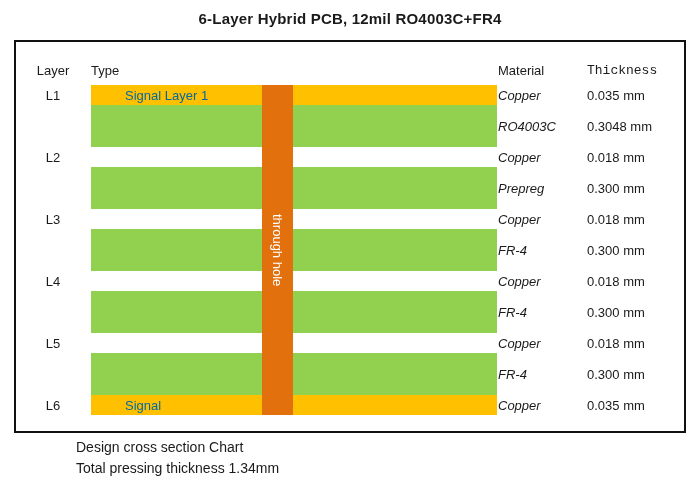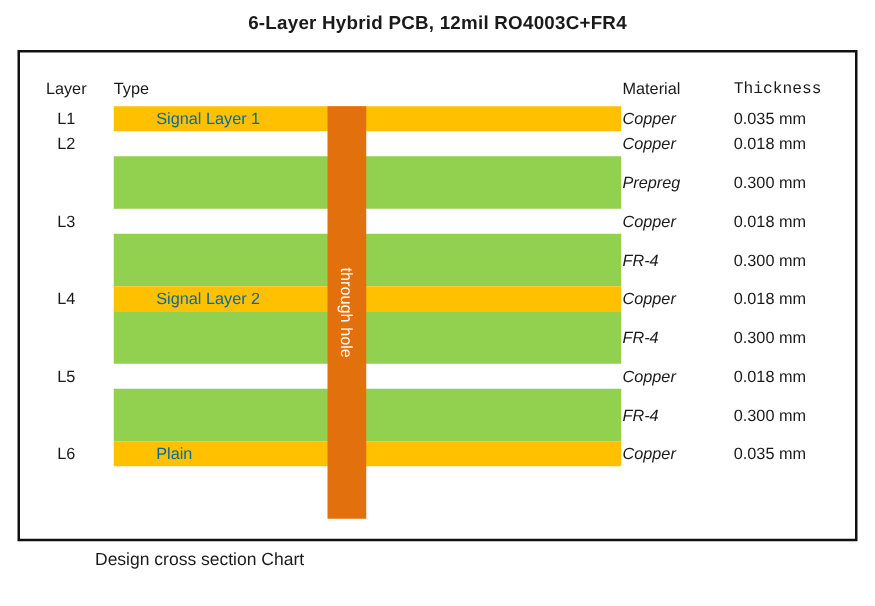--- a/index.html
+++ b/index.html
@@ -90,20 +90,28 @@
 
   <div id="stack">
       <div class="row copper">
     <span class="cell layer">L1</span>
     <div class="band">
       <span class="band-label">Signal Layer 1</span>
     </div>
     <span class="cell material">Copper</span>
     <span class="cell thickness">0.035 mm</span>
   </div>
+      <div class="row dielectric">
+
+    <div class="band">
+      
+    </div>
+    <span class="cell material">RO4003C</span>
+    <span class="cell thickness">0.3048 mm</span>
+  </div>
       <div class="row copper">
     <span class="cell layer">L2</span>
     <span class="cell material">Copper</span>
     <span class="cell thickness">0.018 mm</span>
   </div>
       <div class="row dielectric">
 
     <div class="band">
       
     </div>
@@ -118,23 +126,20 @@
       <div class="row dielectric">
 
     <div class="band">
       
     </div>
     <span class="cell material">FR-4</span>
     <span class="cell thickness">0.300 mm</span>
   </div>
       <div class="row copper">
     <span class="cell layer">L4</span>
-    <div class="band">
-      <span class="band-label">Signal Layer 2</span>
-    </div>
     <span class="cell material">Copper</span>
     <span class="cell thickness">0.018 mm</span>
   </div>
       <div class="row dielectric">
 
     <div class="band">
       
     </div>
     <span class="cell material">FR-4</span>
     <span class="cell thickness">0.300 mm</span>
@@ -148,25 +153,26 @@
 
     <div class="band">
       
     </div>
     <span class="cell material">FR-4</span>
     <span class="cell thickness">0.300 mm</span>
   </div>
       <div class="row copper">
     <span class="cell layer">L6</span>
     <div class="band">
-      <span class="band-label">Plain</span>
+      <span class="band-label">Signal</span>
     </div>
     <span class="cell material">Copper</span>
     <span class="cell thickness">0.035 mm</span>
   </div>
     </div>
 
   <div class="via">
     <span class="via-label">through hole</span>
   </div>
 
   <div class="caption caption-1">Design cross section Chart</div>
+  <div class="caption caption-2">Total pressing thickness 1.34mm</div>
 </div>
 
 </body></html>

